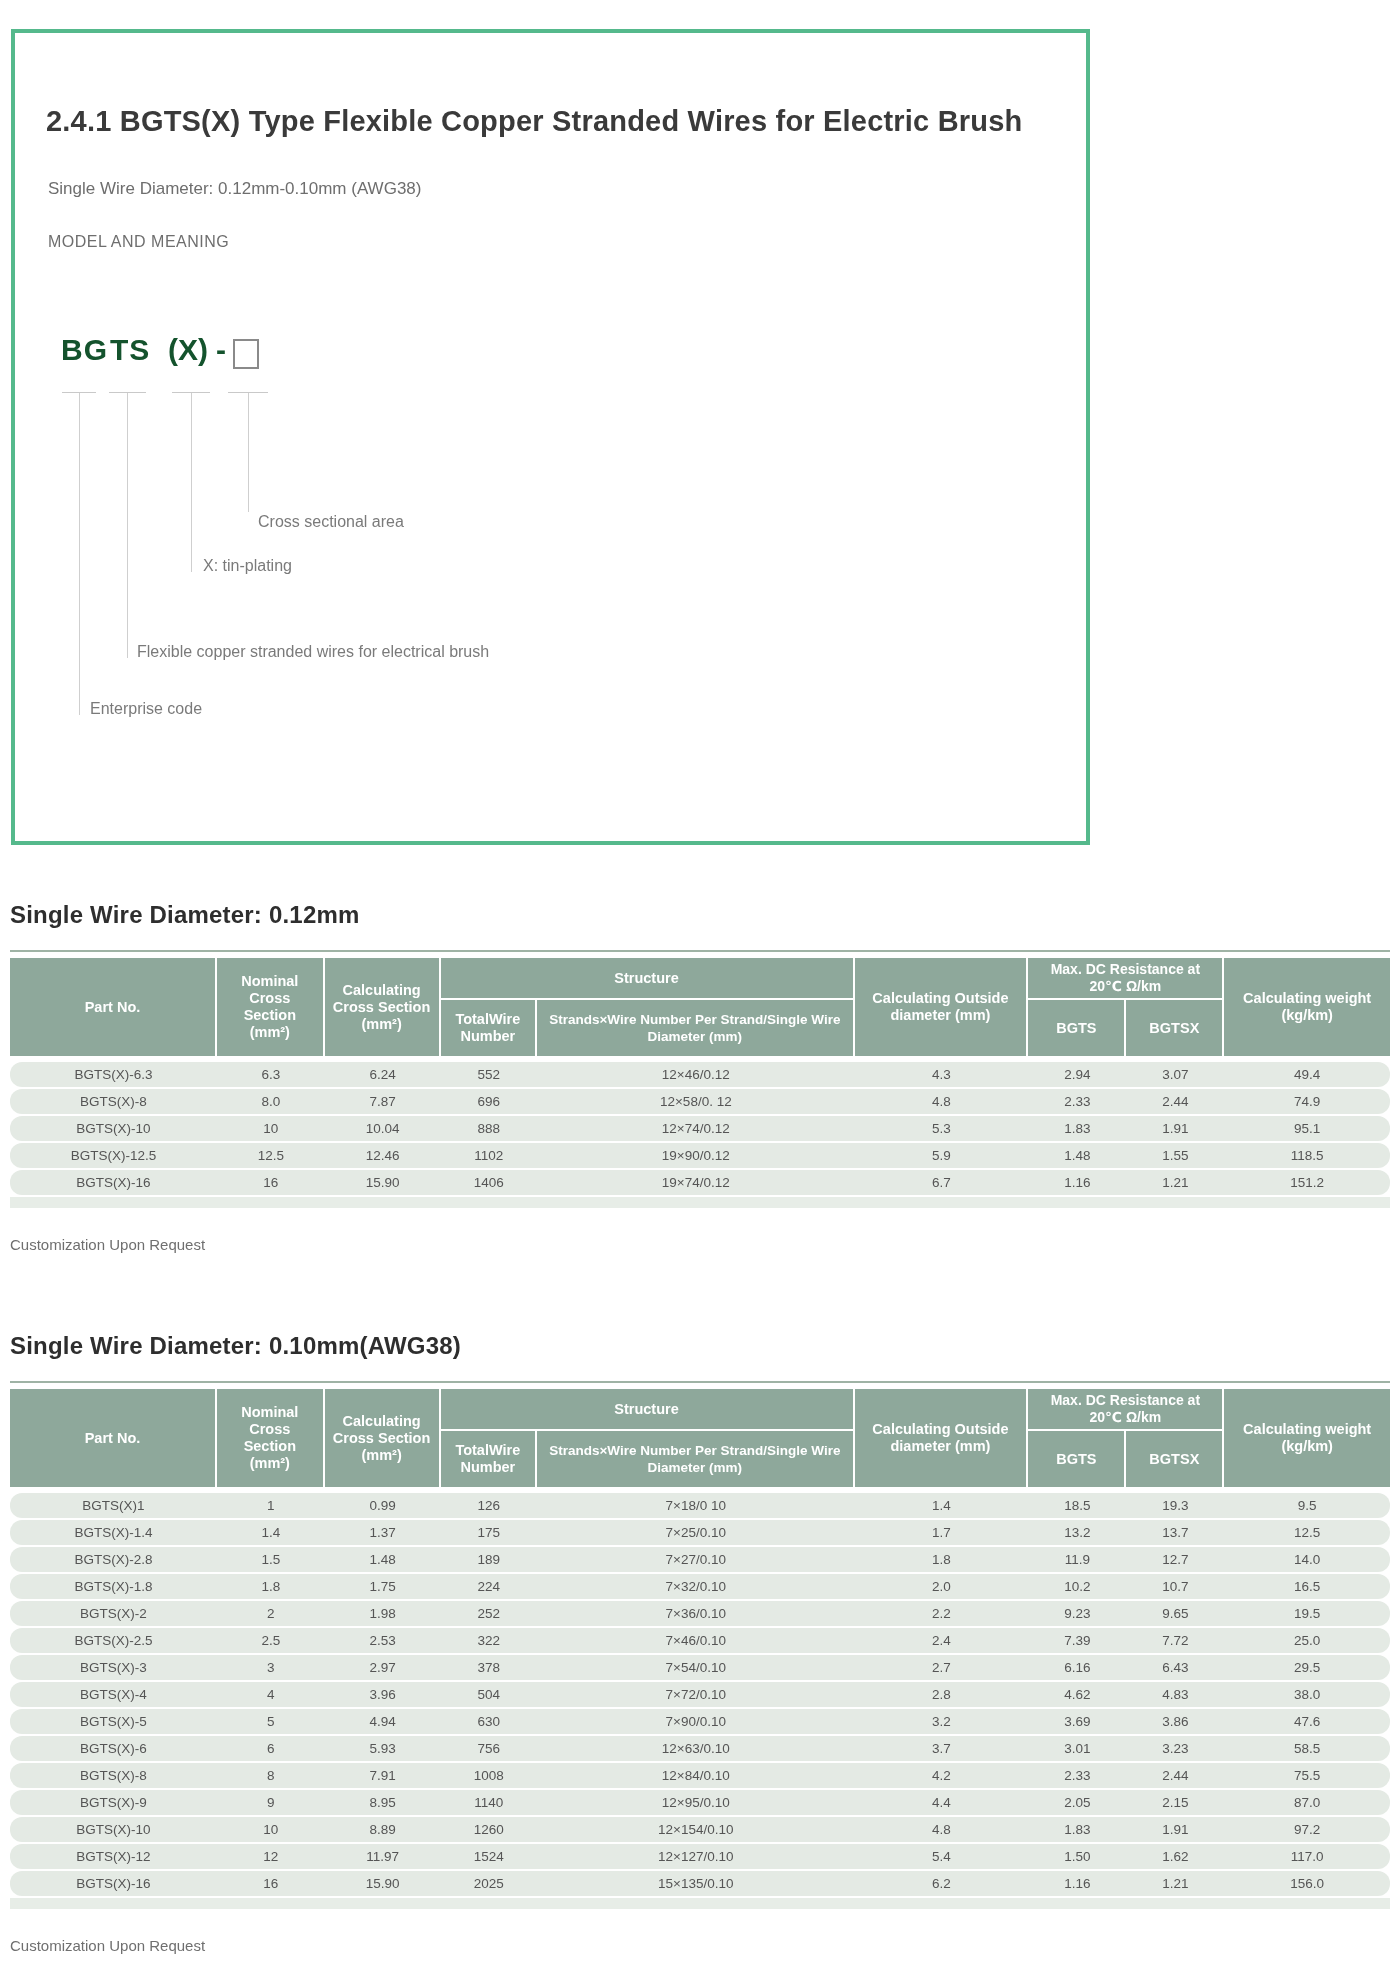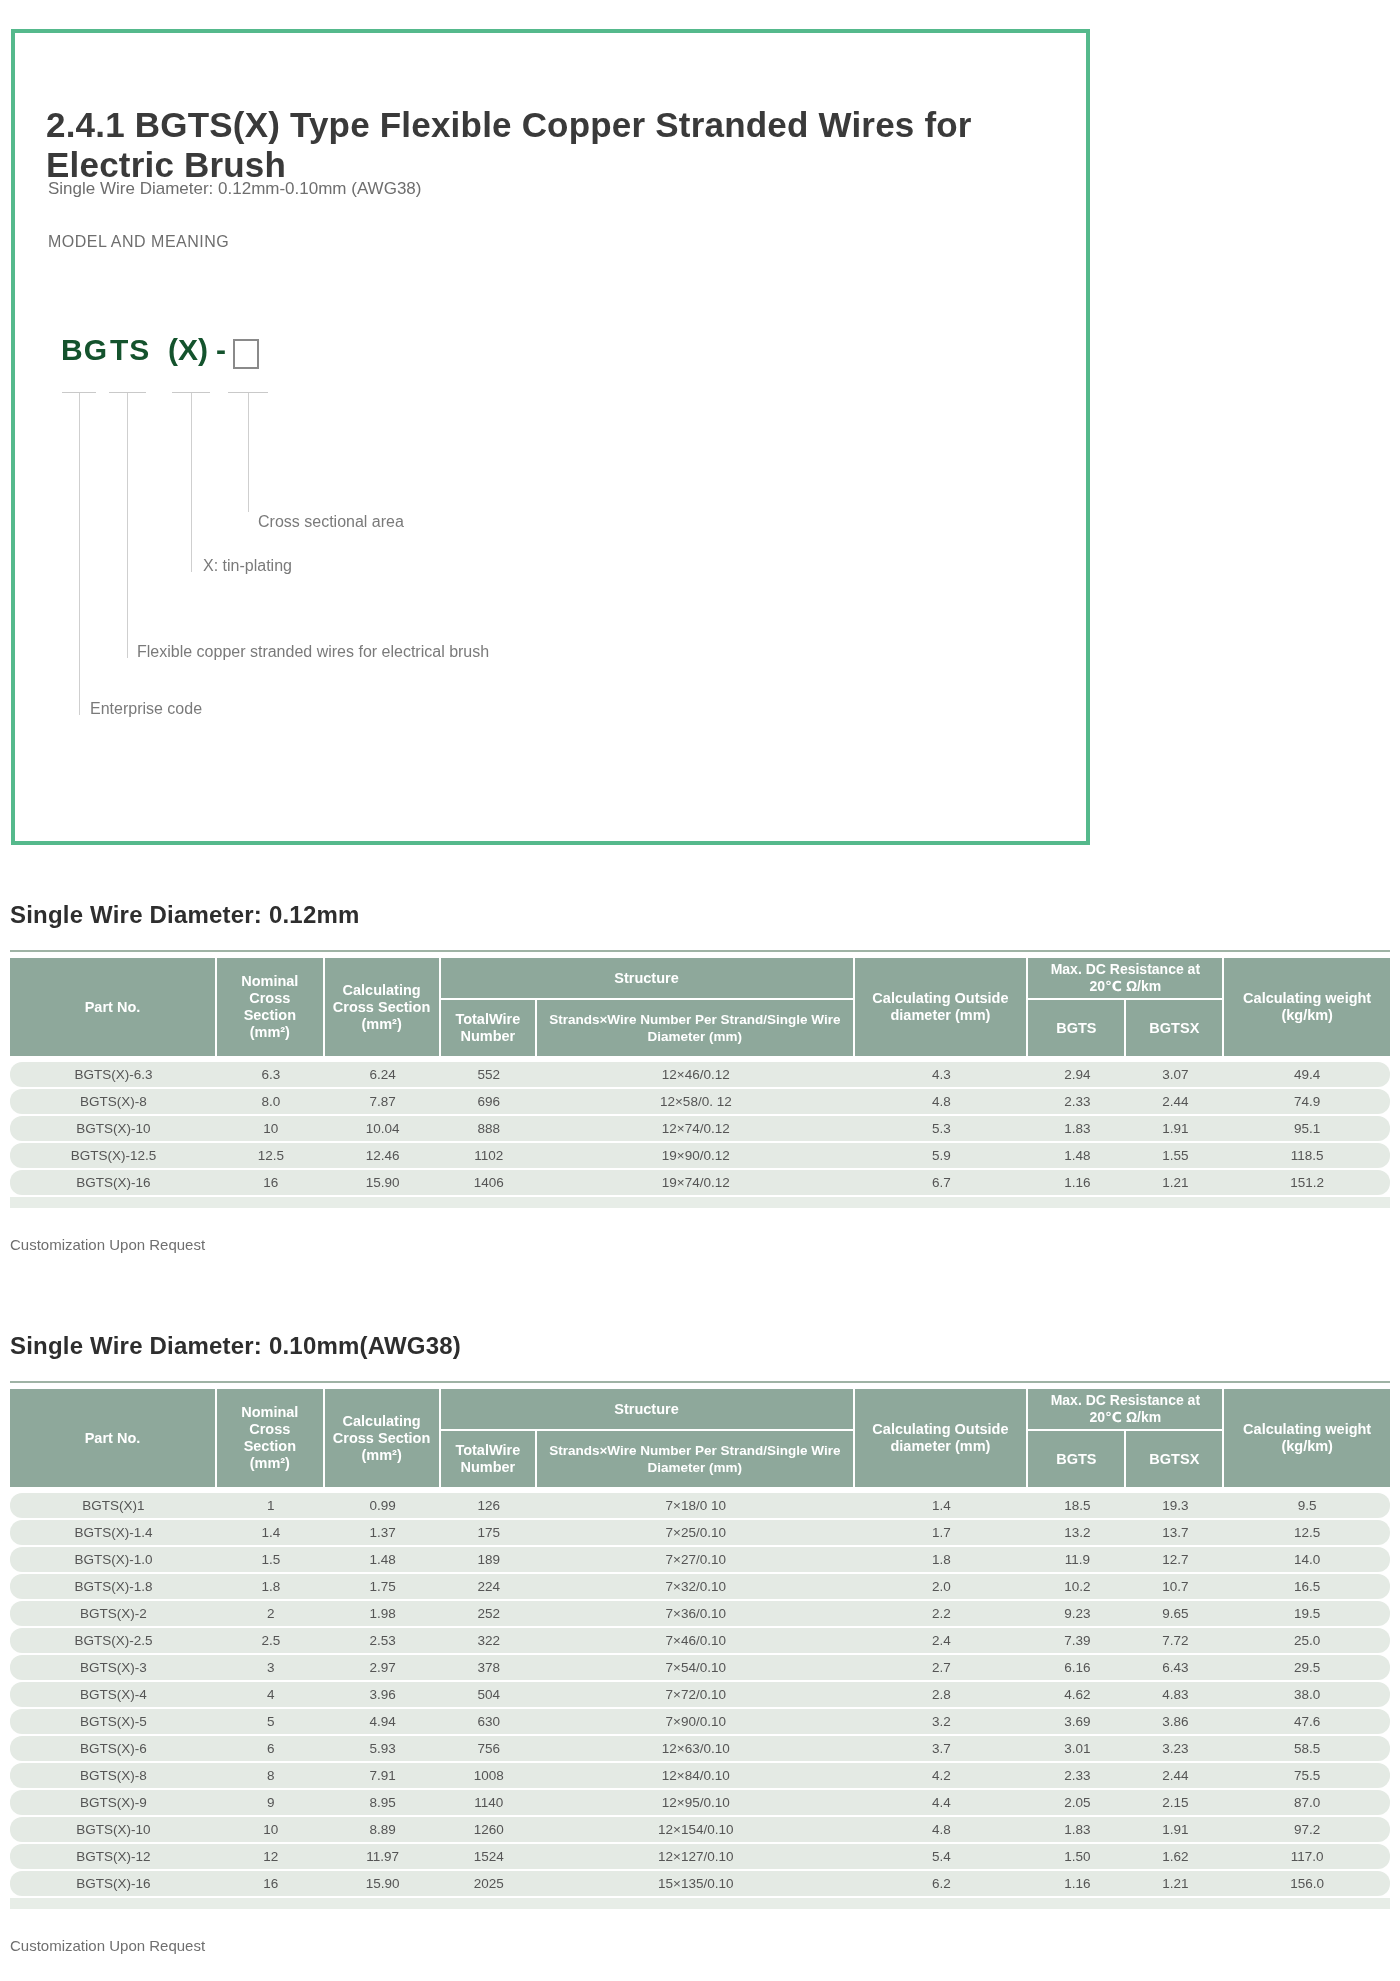--- a/index.html
+++ b/index.html
@@ -3,21 +3,21 @@
 <meta charset="utf-8">
 <style>
   * { margin:0; padding:0; box-sizing:border-box; }
   html,body { background:#ffffff; }
   body { font-family:"Liberation Sans","DejaVu Sans",sans-serif; color:#555; }
   .page { position:relative; width:1400px; height:1981px; background:#fff; overflow:hidden; }
 
   
   .model-box { position:absolute; left:11px; top:29px; width:1079px; height:816px;
                border:4px solid #55b98c; background:#fff; }
-  .panel-title { position:absolute; left:31px; top:72px; font-size:35px; font-weight:700;
+  .panel-title { position:absolute; left:31px; top:72px; font-size:29px; font-weight:700;
                  color:#3a3a3a; letter-spacing:0.2px; }
   .panel-subtitle { position:absolute; left:33px; top:146px; font-size:17px; color:#6e6e6e; }
   .panel-meaning { position:absolute; left:33px; top:188px; font-size:16px; color:#6e6e6e;
                    letter-spacing:0.5px;margin-top:12px; }
 
   
   .code-seg { position:absolute; top:300px; font-size:30px; font-weight:700; color:#14532d; }
   .seg-bg { left:46px; letter-spacing:1px; }
   .seg-ts { left:95px; letter-spacing:1px; }
   .seg-x  { left:153px; font-weight:600; }
@@ -212,21 +212,21 @@
           <div class="tcell">1.4</div>
           <div class="tcell">1.37</div>
           <div class="tcell">175</div>
           <div class="tcell">7×25/0.10</div>
           <div class="tcell">1.7</div>
           <div class="tcell">13.2</div>
           <div class="tcell">13.7</div>
           <div class="tcell">12.5</div>
         </div>
         <div class="trow">
-          <div class="tcell">BGTS(X)-1.0</div>
+          <div class="tcell">BGTS(X)-2.8</div>
           <div class="tcell">1.5</div>
           <div class="tcell">1.48</div>
           <div class="tcell">189</div>
           <div class="tcell">7×27/0.10</div>
           <div class="tcell">1.8</div>
           <div class="tcell">11.9</div>
           <div class="tcell">12.7</div>
           <div class="tcell">14.0</div>
         </div>
         <div class="trow">

